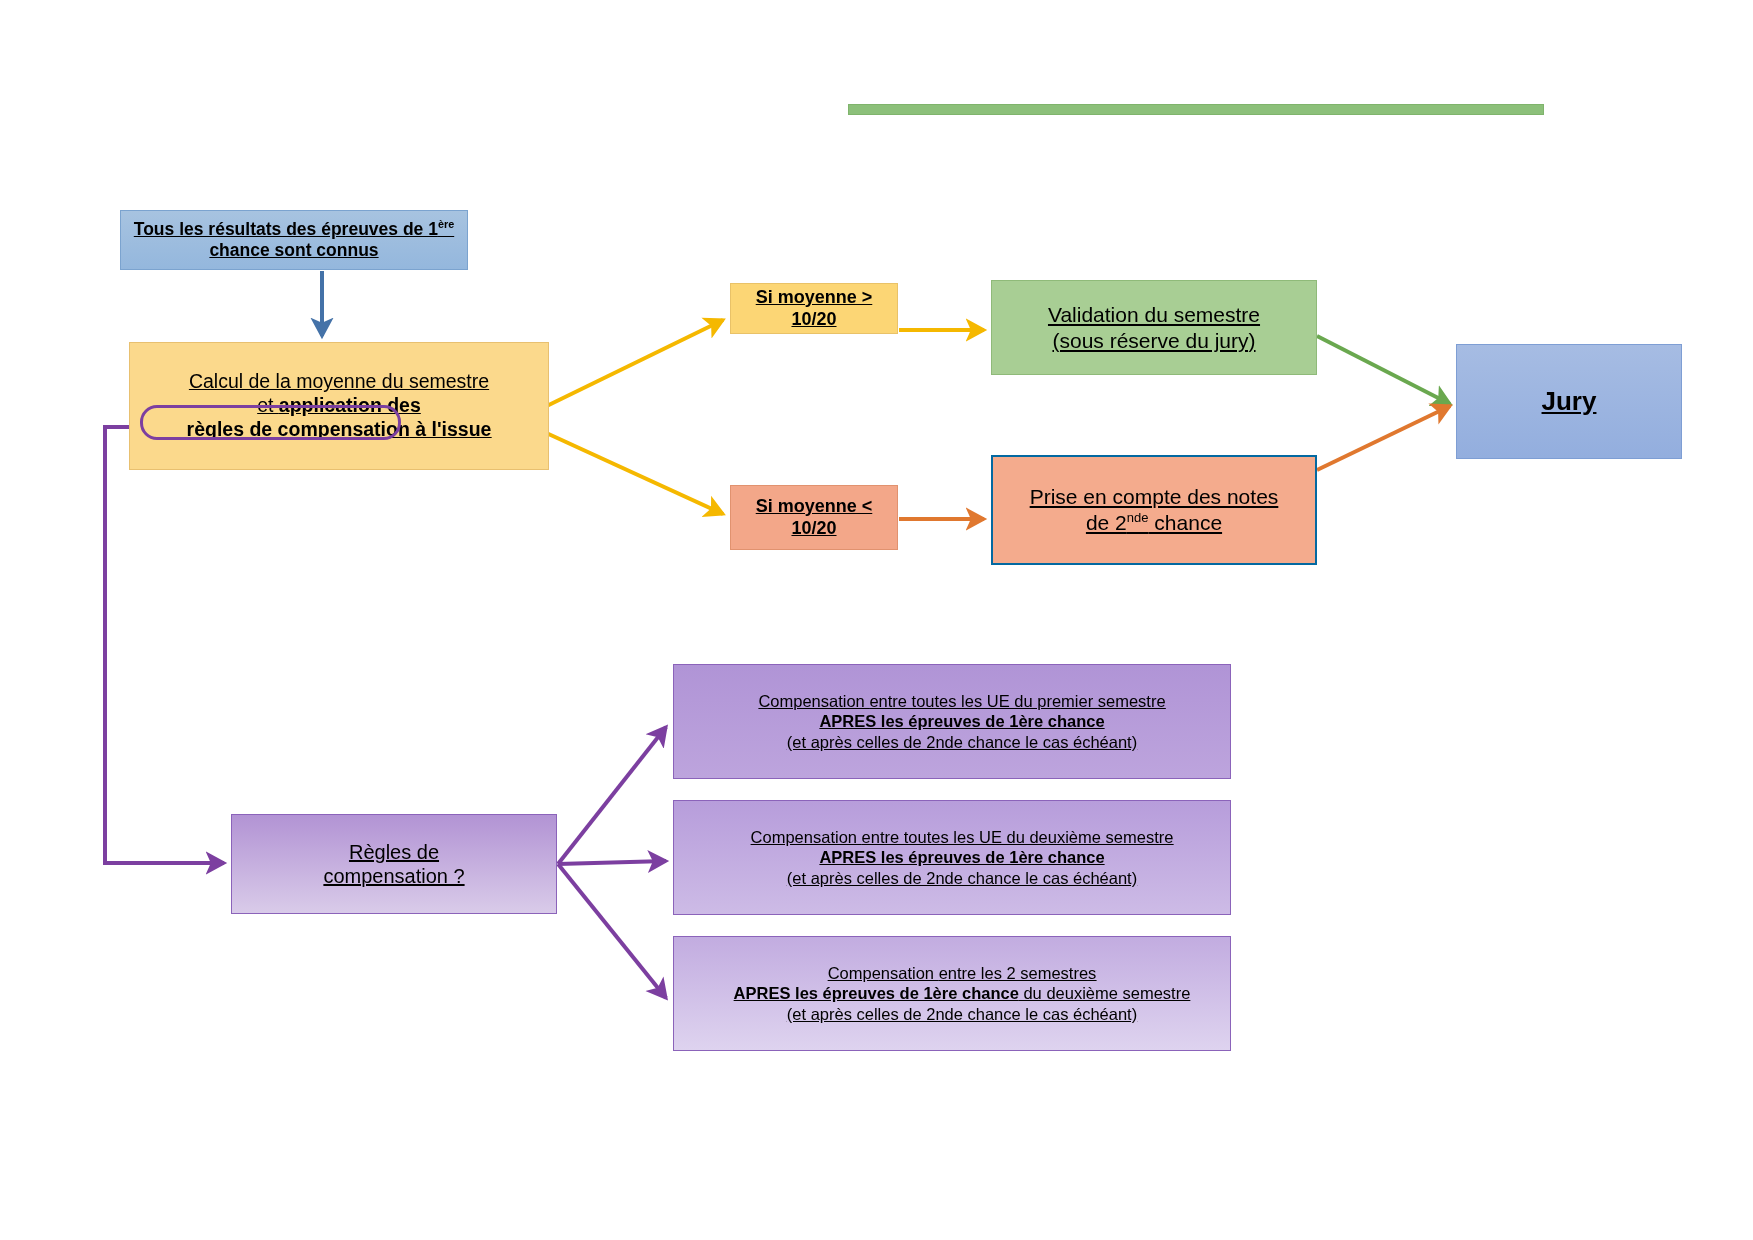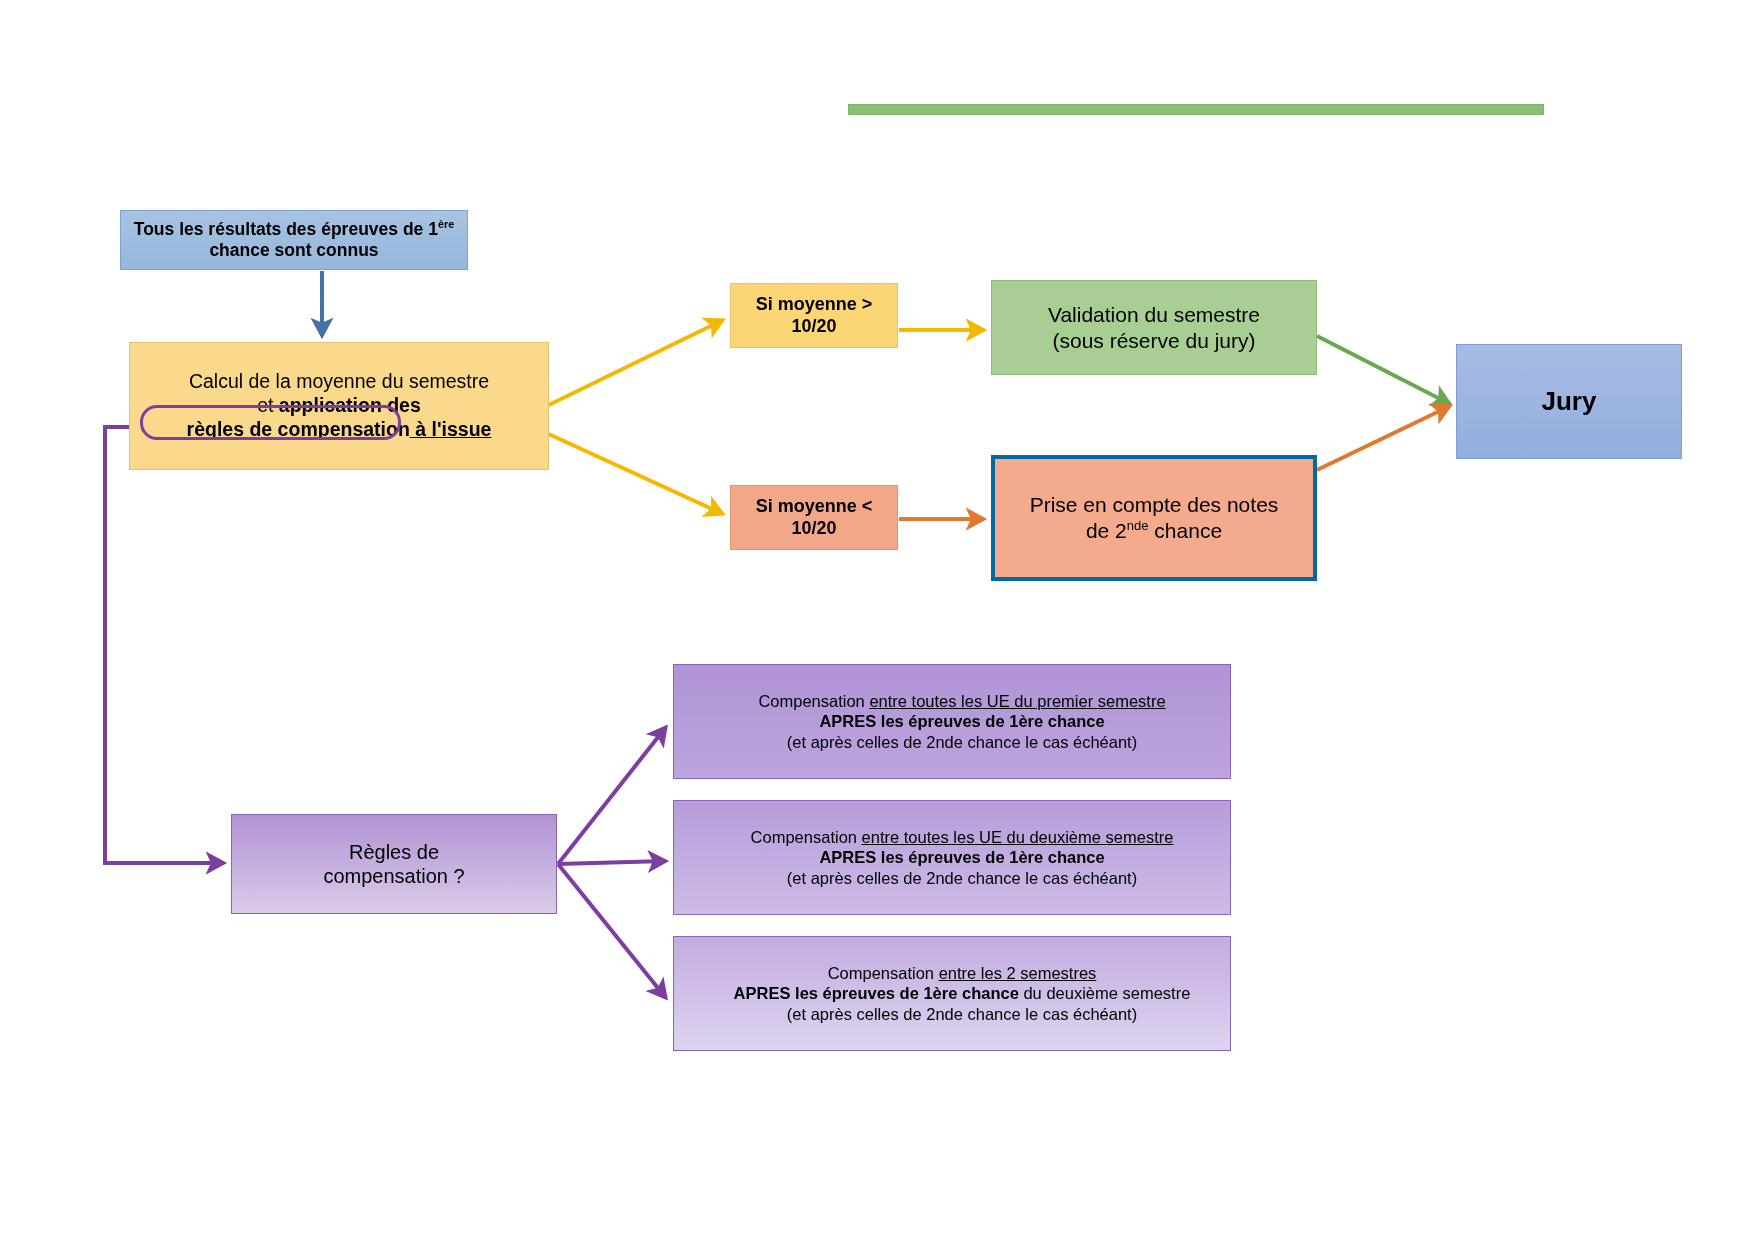--- a/index.html
+++ b/index.html
@@ -29,20 +29,21 @@
   }
   .node {
     position: absolute;
     box-sizing: border-box;
     display: flex;
     align-items: center;
     justify-content: flex-end;
     text-align: center;
     color: #000000;
     line-height: 1.22;
+    text-decoration: underline;
   }
   .node .inner {
     width: 100%;
     padding: 0 8px;
     box-sizing: border-box;
   }
 
   
   .n-start {
     left: 120px; top: 210px; width: 348px; height: 60px;
@@ -71,21 +72,21 @@
     position: absolute;
     left: 140px; top: 405px; width: 261px; height: 35px;
     border: 3px solid #7c3fa0;
     border-radius: 17px;
     box-sizing: border-box;
     background: transparent;
   }
 
   
   .n-cond-hi {
-    left: 730px; top: 283px; width: 168px; height: 65px;
+    left: 730px; top: 283px; width: 168px; height: 51px;
     background: #fcd675;
     border: 1px solid #e9c268;
     font-weight: bold;
     font-size: 18px;
   }
   .n-cond-lo {
     left: 730px; top: 470px; width: 168px; height: 65px;
     background: #f3a789;
     border: 1px solid #e1926f;
     font-weight: bold;
@@ -94,23 +95,23 @@
   }
 
   
   .n-valid {
     left: 991px; top: 280px; width: 326px; height: 95px;
     background: #a8ce94;
     border: 1px solid #8fba79;
     font-size: 21px;
   }
   .n-second {
-    left: 991px; top: 455px; width: 326px; height: 126px;
+    left: 991px; top: 455px; width: 326px; height: 110px;
     background: #f4ab8d;
-    border: 4px solid #0369a1;
+    border: 2px solid #0369a1;
     font-size: 21px;
   }
 
   
   .n-jury {
     left: 1456px; top: 344px; width: 226px; height: 115px;
     background: linear-gradient(to bottom, #a6bce3 0%, #93aede 100%);
     border: 1px solid #7e9ed4;
     font-weight: bold;
     font-size: 26px;

